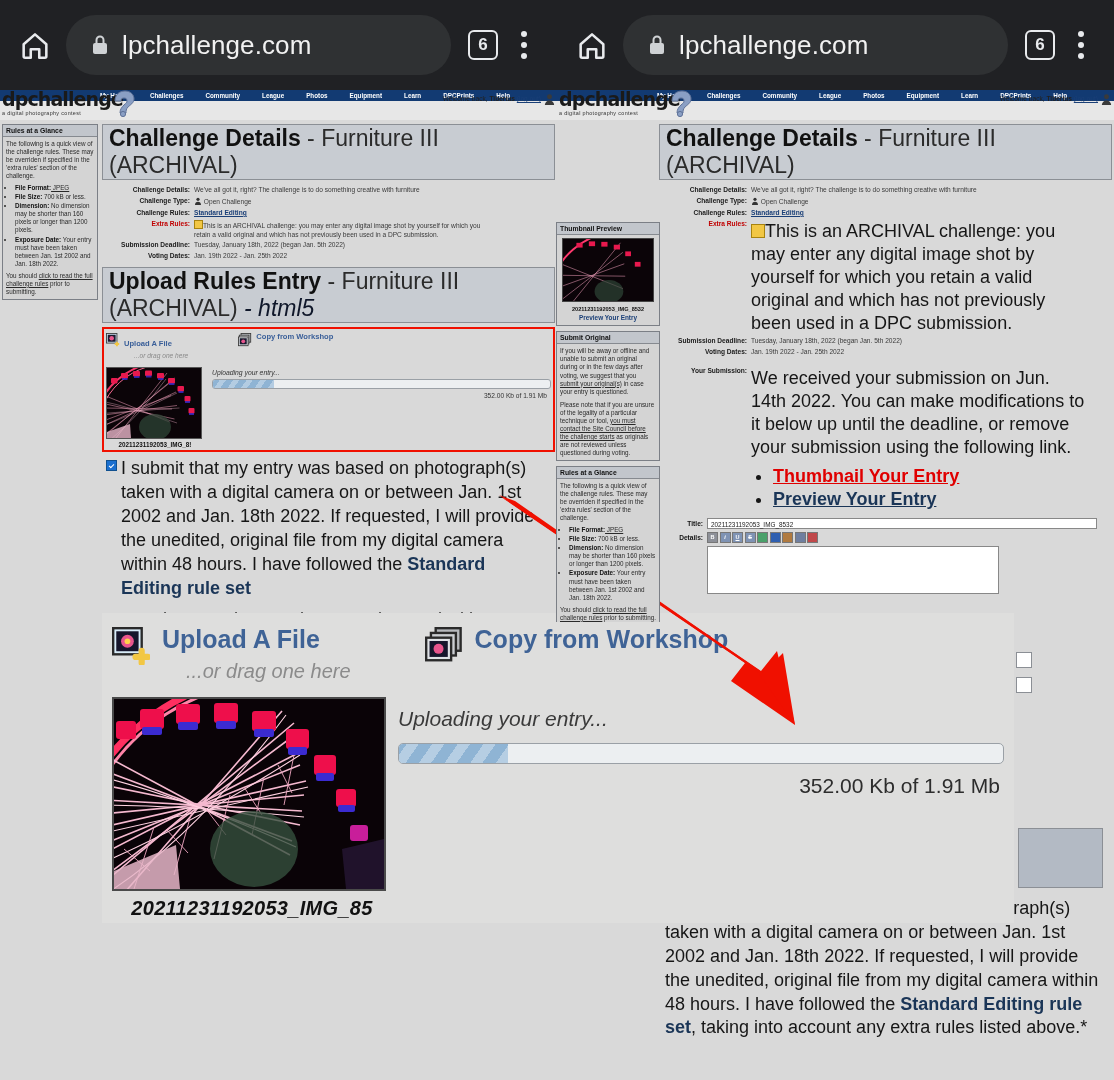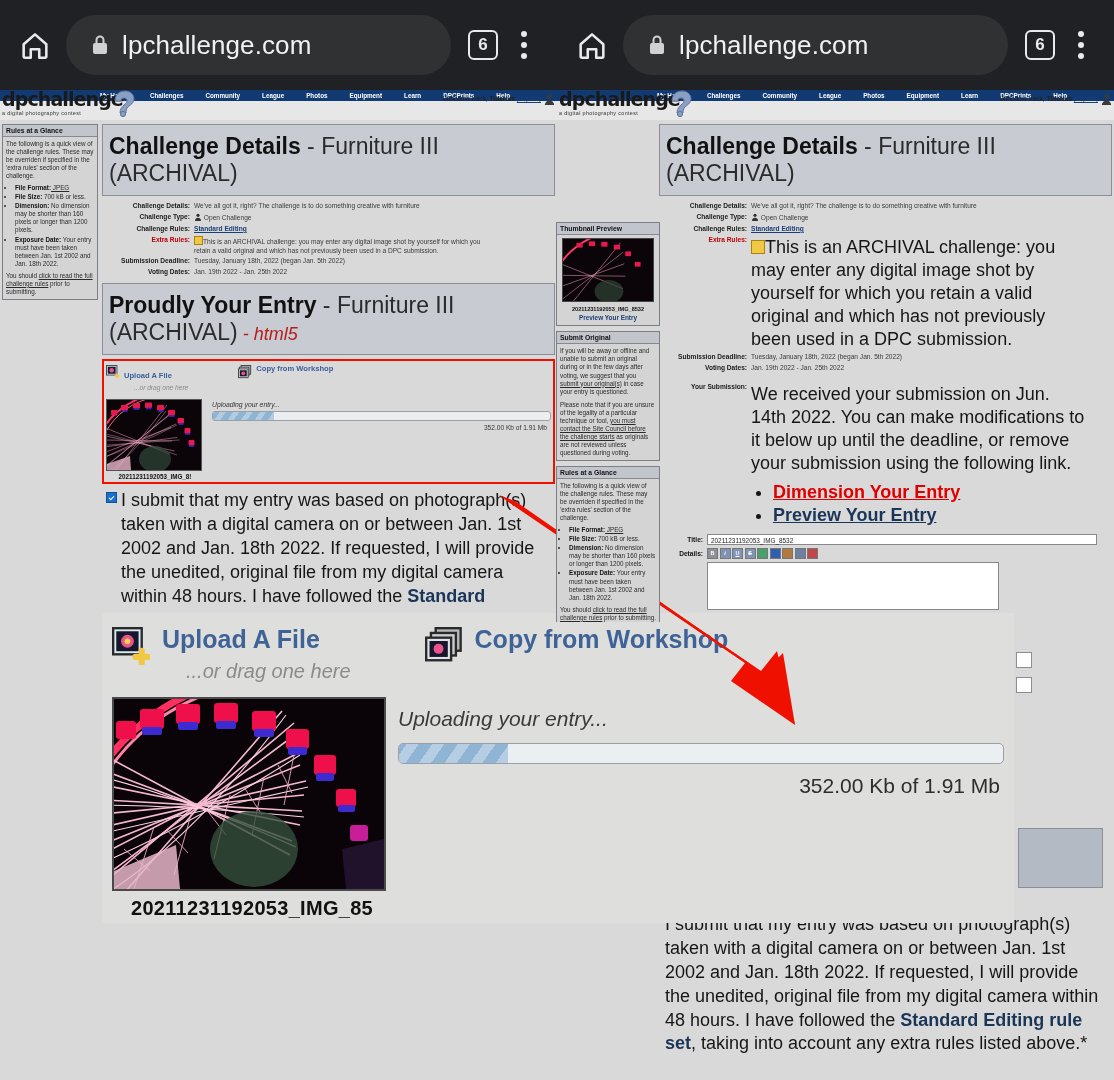--- a/index.html
+++ b/index.html
@@ -51,24 +51,24 @@
   
   .panel{border:1px solid #7b7f86;background:#d4d4d4;margin-bottom:5px;}
   .panel-h{background:#c2c6cc;border-bottom:1px solid #868a90;font-size:6.8px;font-weight:bold;color:#111;padding:2px 3px;}
   .panel-b{padding:3px;font-size:6.3px;color:#2a2a2a;line-height:1.28;}
   .panel-b ul{margin:4px 0 4px 0;padding-left:9px;}
   .panel-b li{margin-bottom:1px;}
   .panel-b b{font-weight:bold;color:#111;}
   .panel-b a, .lnk{color:#2a2a2a;text-decoration:underline;}
 
   
-  .headline{border:1px solid #8b8f95;background:#c8ccd2;padding:8px 6px;margin-bottom:4px;}
+  .headline{border:1px solid #8b8f95;background:#c8ccd2;padding:0 6px;margin-bottom:4px;}
   .headline .t1{font-size:23px;font-weight:bold;color:#111;line-height:1.12;}
   .headline .t2{font-size:23px;font-weight:normal;color:#2b2b2b;}
-  .headline .t3{font-size:18px;font-style:italic;color:#b91c1c;}
+  .headline .t3{font-size:23px;font-style:italic;color:#0f172a;}
 
   
   .drow{display:flex;margin-bottom:2px;}
   .dlab{width:84px;flex:0 0 84px;text-align:right;font-size:6.6px;font-weight:bold;color:#1a1a1a;padding-right:4px;line-height:1.35;}
   .dlab.red{color:#c00000;}
   .dval{font-size:6.6px;color:#3a3a3a;line-height:1.35;}
   .dval a{color:#1a3f77;text-decoration:underline;font-weight:bold;}
   .dval.big{font-size:18px;color:#161616;line-height:1.28;}
   .dval.big a{font-size:18px;}
   .ptype{display:inline-block;width:8px;height:8px;vertical-align:-1px;}
@@ -116,21 +116,21 @@
   
   .overlay{position:absolute;left:102px;top:613px;width:912px;height:310px;background:#dededd;}
   .ov-row{display:flex;align-items:flex-start;padding:14px 10px 0 10px;}
   .ov-item{display:flex;align-items:flex-start;}
   .ov-icon{width:38px;height:38px;flex:0 0 38px;margin-right:12px;}
   .ov-label{font-size:25px;font-weight:bold;color:#3f6396;line-height:1;}
   .ov-sub{font-size:20px;font-style:italic;color:#8b8b8b;margin-top:8px;margin-left:24px;}
   .ov-file{display:flex;padding:14px 10px 0 10px;}
   .ov-thumbwrap{width:280px;flex:0 0 280px;}
   .ov-thumb{width:270px;height:190px;border:2px solid #4a4a4a;display:block;}
-  .ov-thumbname{font-size:20px;font-weight:bold;color:#111;text-align:center;margin-top:6px;letter-spacing:.3px;white-space:nowrap;overflow:hidden;}
+  .ov-thumbname{font-size:20px;font-weight:bold;color:#111;text-align:center;margin-top:6px;letter-spacing:.3px;white-space:nowrap;overflow:hidden;font-style:italic;}
   .ov-prog{flex:1;padding-left:6px;padding-top:10px;}
   .ov-progtext{font-size:21px;font-style:italic;color:#3a3a3a;margin-bottom:12px;}
   .ov-progbar{height:19px;border:1px solid #9aa0a6;border-radius:5px;background:#eceff1;overflow:hidden;}
   .ov-progfill{height:100%;background:#8fb4d4;background-image:repeating-linear-gradient(-55deg, rgba(255,255,255,.35) 0 10px, rgba(255,255,255,0) 10px 21px);}
   .ov-progsize{font-size:21px;color:#2d2d2d;text-align:right;margin-top:10px;padding-right:4px;}
 
   
   .arrow{position:absolute;left:495px;top:475px;width:340px;height:250px;pointer-events:none;}
 </style>
 </head>
@@ -270,21 +270,21 @@
             <div class="dlab">Submission Deadline:</div>
             <div class="dval">Tuesday, January 18th, 2022 (began Jan. 5th 2022)</div>
           </div>
           <div class="drow">
             <div class="dlab">Voting Dates:</div>
             <div class="dval">Jan. 19th 2022 - Jan. 25th 2022</div>
           </div>
         </div>
 
         <div class="headline">
-          <span class="t1">Proudly Your Entry</span><span class="t2"> - Furniture III (ARCHIVAL)</span><span class="t3"> - html5</span>
+          <span class="t1">Upload Rules Entry</span><span class="t2"> - Furniture III (ARCHIVAL)</span><span class="t3"> - html5</span>
         </div>
 
         <div class="uploadzone">
           <div class="redbox"></div>
           <div class="uprow">
             <div class="upitem">
               <svg class="upicon" viewBox="0 0 16 16">
                 <rect x="0.5" y="0.5" width="12" height="11" fill="#cfe2f2" stroke="#3a3a3a"></rect>
                 <rect x="2" y="2" width="9" height="8" fill="#1a1a2e"></rect>
                 <circle cx="6.5" cy="6" r="2.6" fill="#e8558d"></circle>
@@ -484,21 +484,21 @@
           </div>
           <div class="drow">
             <div class="dlab">Voting Dates:</div>
             <div class="dval">Jan. 19th 2022 - Jan. 25th 2022</div>
           </div>
           <div class="drow" style="margin-top:10px">
             <div class="dlab">Your Submission:</div>
             <div class="dval big" style="max-width:335px">
               <span>We received your submission on Jun. 14th 2022. You can make modifications to it below up until the deadline, or remove your submission using the following link.</span>
               <ul style="margin:6px 0 0 0;padding-left:22px;">
-                <li><a href="#" style="color:#e00000;font-weight:bold;text-decoration:underline;">Dimension Your Entry</a></li>
+                <li><a href="#" style="color:#e00000;font-weight:bold;text-decoration:underline;">Thumbnail Your Entry</a></li>
                 <li><a href="#" style="color:#1a3557;font-weight:bold;text-decoration:underline;">Preview Your Entry</a></li>
               </ul>
             </div>
           </div>
         </div>
 
 
         <div style="padding:3px 4px;">
           <div class="frow">
             <div class="flab">Title:</div>

